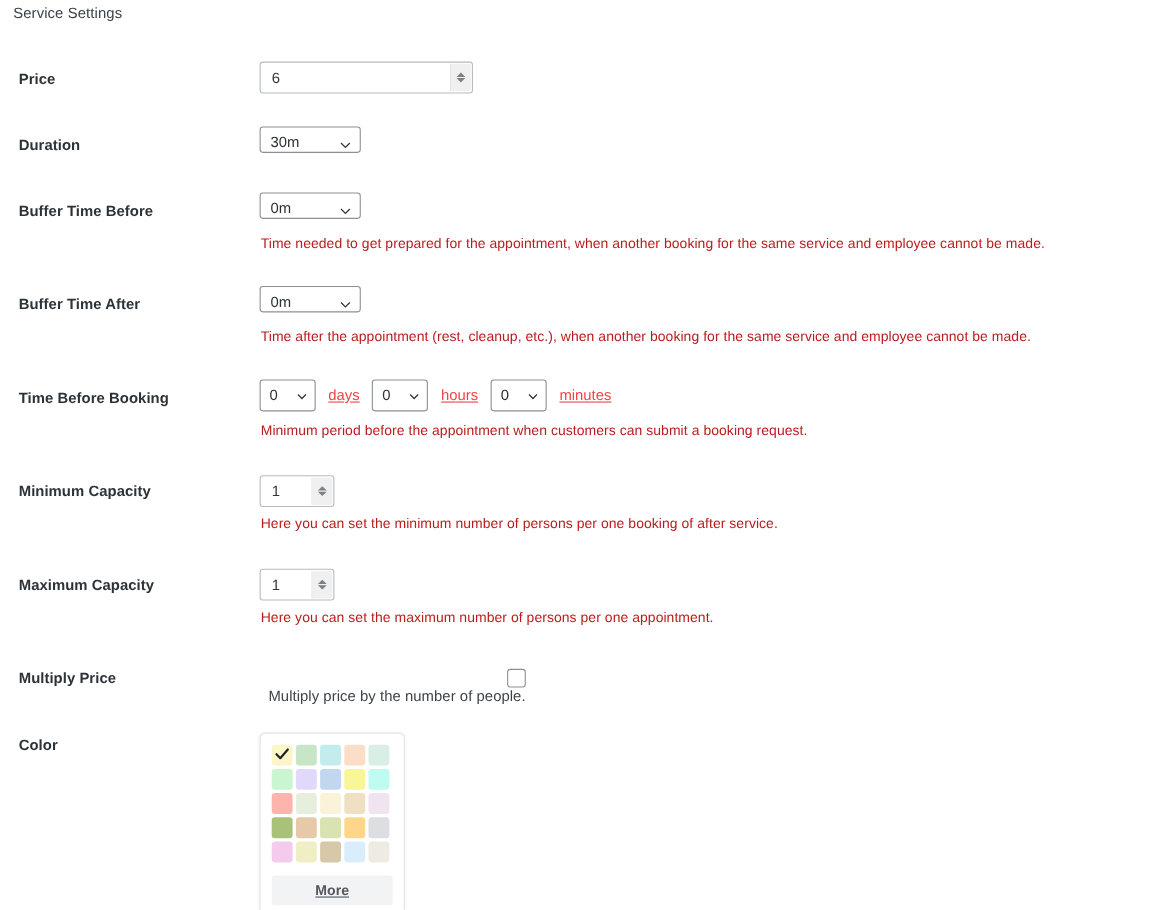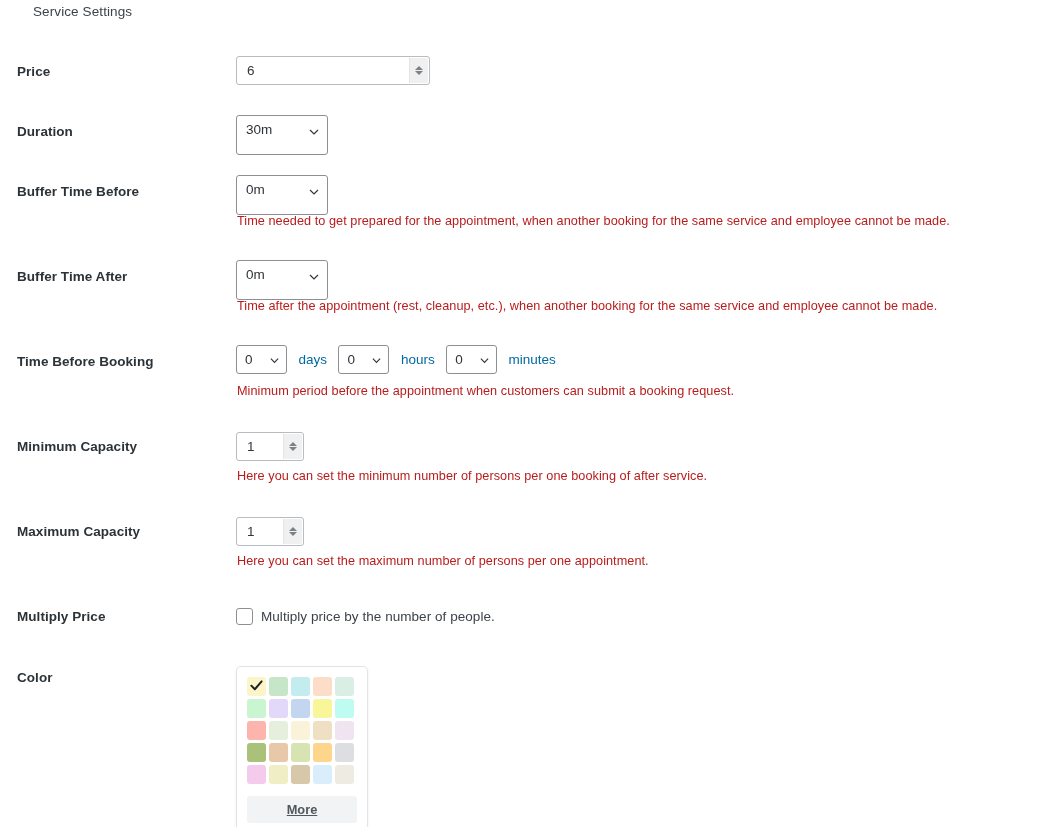--- a/index.html
+++ b/index.html
@@ -19,21 +19,21 @@
   }
 
   .panel {
     position: absolute;
     left: 0; top: 0;
     width: 1047px;
   }
 
   .section-title {
     position: absolute;
-    left: 33px;
+    left: 12px;
     top: 4px;
     font-size: 13.5px;
     font-weight: 400;
     color: #3c434a;
     letter-spacing: 0.1px;
   }
 
   
   .row {
     position: absolute;
@@ -108,21 +108,21 @@
   .spinner .up   { border-bottom: 4px solid #7c8185; }
   .spinner .down { border-top: 4px solid #7c8185; }
 
   .price-input { width: 194px; }
   .cap-input   { width: 68px; }
 
   
   .sel {
     position: relative;
     display: inline-block;
-    height: 40px;
+    height: 24px;
     border: 1px solid #8c8f94;
     border-radius: 3px;
     background: #fff;
     vertical-align: middle;
   }
   .sel .txt {
     position: absolute;
     left: 9px;
     top: 0;
     line-height: 28px;
@@ -139,28 +139,29 @@
   .chev svg { display: block; }
 
   .sel-wide   { width: 92px; }
   .sel-small  { width: 51px; height: 29px; }
   .sel-small .txt { left: 8px; line-height: 27px; }
   .sel-small .chev { right: 7px; top: 10px; }
 
   .unit {
     display: inline-block;
     font-size: 13.5px;
-    color: #0369a1;
+    color: #ef4444;
     vertical-align: middle;
     margin: 0 7px;
     line-height: 29px;
-  }
-
-  
-  .cb-wrap { display: flex; align-items: center; }
+    text-decoration: underline;
+  }
+
+  
+  .cb-wrap { display: flex; align-items: flex-end; flex-direction: column; }
   .cb {
     width: 17px; height: 17px;
     border: 1px solid #8c8f94;
     border-radius: 3px;
     background: #fff;
     flex: 0 0 auto;
   }
   .cb-label {
     margin-left: 8px;
     font-size: 13.5px;

